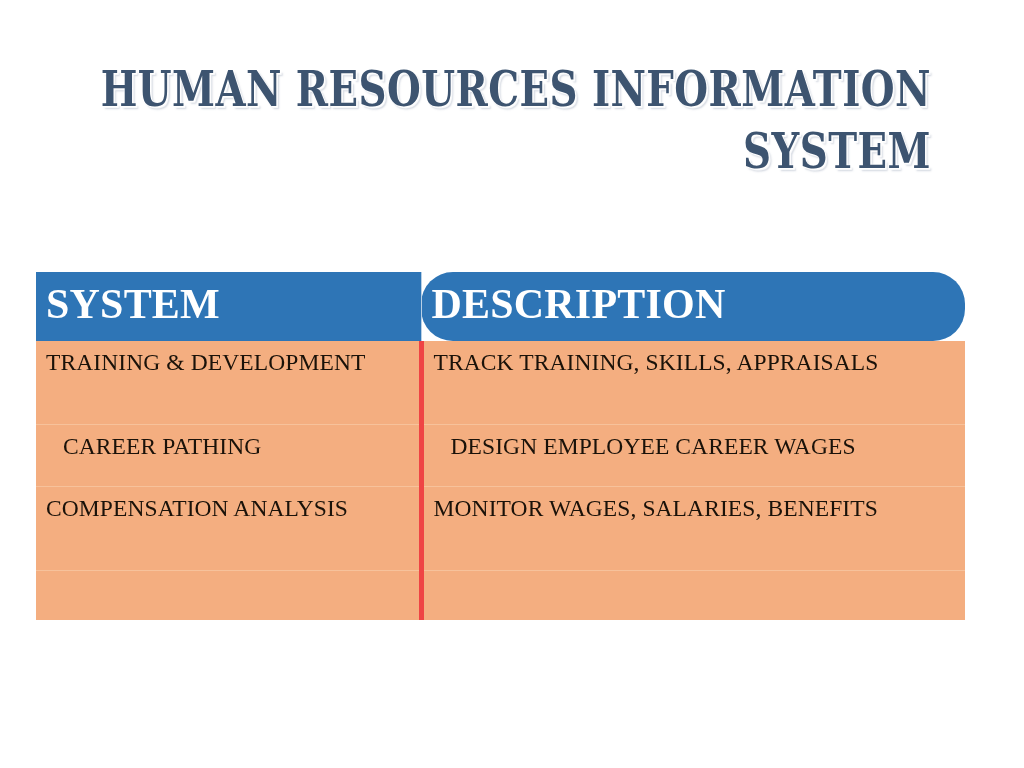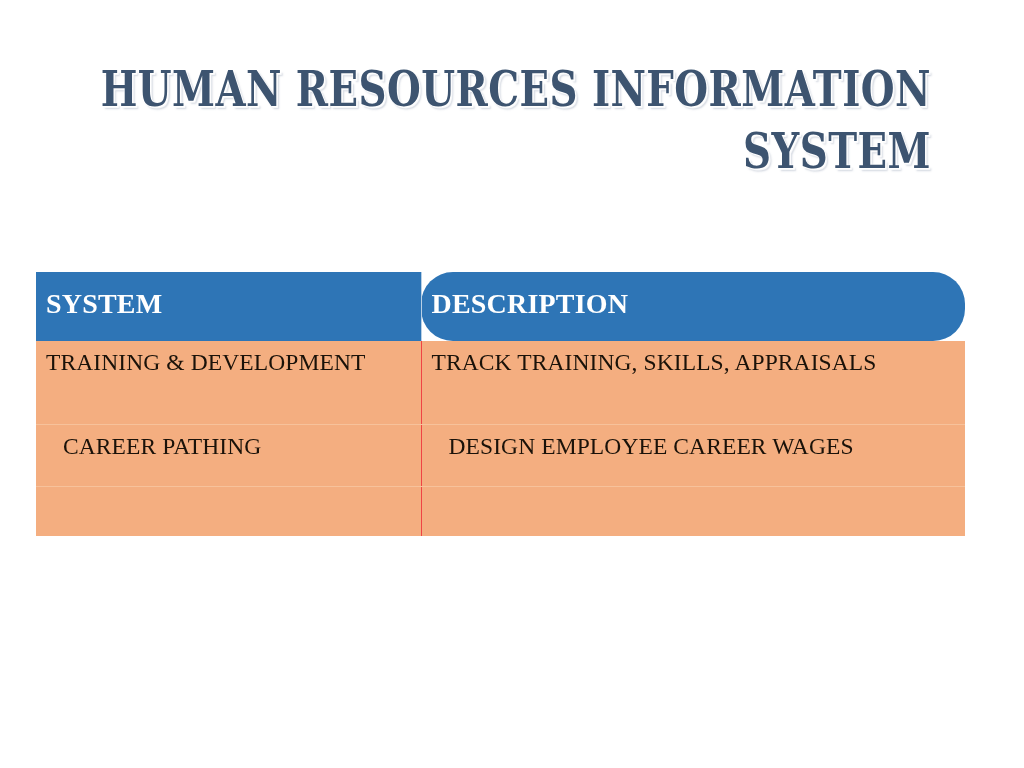--- a/index.html
+++ b/index.html
@@ -65,21 +65,21 @@
     width: 929px;
     table-layout: fixed;
   }
   table.data-table col.c-system { width: 385px; }
   table.data-table col.c-desc   { width: 544px; }
 
   table.data-table thead th {
     background: #2e75b6;
     color: #ffffff;
     font-family: "Liberation Serif", "DejaVu Serif", serif;
-    font-size: 28px;
+    font-size: 42px;
     font-weight: 700;
     text-align: left;
     padding: 8px 10px 13px 10px;
     height: 48px;
     vertical-align: middle;
     border-right: 1px solid #b8d0e6;
     letter-spacing: 0.2px;
   }
   table.data-table thead th:last-child {
     border-right: none;
@@ -88,21 +88,21 @@
 
   table.data-table tbody td {
     background: #f4ae80;
     color: #1a1209;
     font-family: "Liberation Serif", "DejaVu Serif", serif;
     font-size: 23.5px;
     line-height: 30px;
     text-align: left;
     padding: 6px 10px 7px 10px;
     vertical-align: top;
-    border-right: 1px solid #ef4444;
+    border-right: 5px solid #ef4444;
     border-bottom: 1px solid #f7c29b;
     letter-spacing: 0.1px;
   }
   table.data-table tbody td:last-child {
     border-right: none;
     margin-top: 40px;
   }
   table.data-table tbody tr.row-tall td { height: 70px; }
   table.data-table tbody tr.row-short td { height: 48px; padding-left: 27px; }
   table.data-table tbody tr.row-empty td { height: 36px; }
@@ -141,20 +141,28 @@
           </td>
         </tr>
         <tr class="row-short">
           <td>
             <span class="cell-text">CAREER PATHING</span>
           </td>
           <td>
             <span class="cell-text">DESIGN EMPLOYEE  CAREER WAGES</span>
           </td>
         </tr>
+        <tr class="row-tall">
+          <td>
+            <span class="cell-text">COMPENSATION ANALYSIS</span>
+          </td>
+          <td>
+            <span class="cell-text">MONITOR WAGES, SALARIES, BENEFITS</span>
+          </td>
+        </tr>
         <tr class="row-empty">
           <td>
             <span class="cell-text"></span>
           </td>
           <td>
             <span class="cell-text"></span>
           </td>
         </tr>
       </tbody>
     </table>

